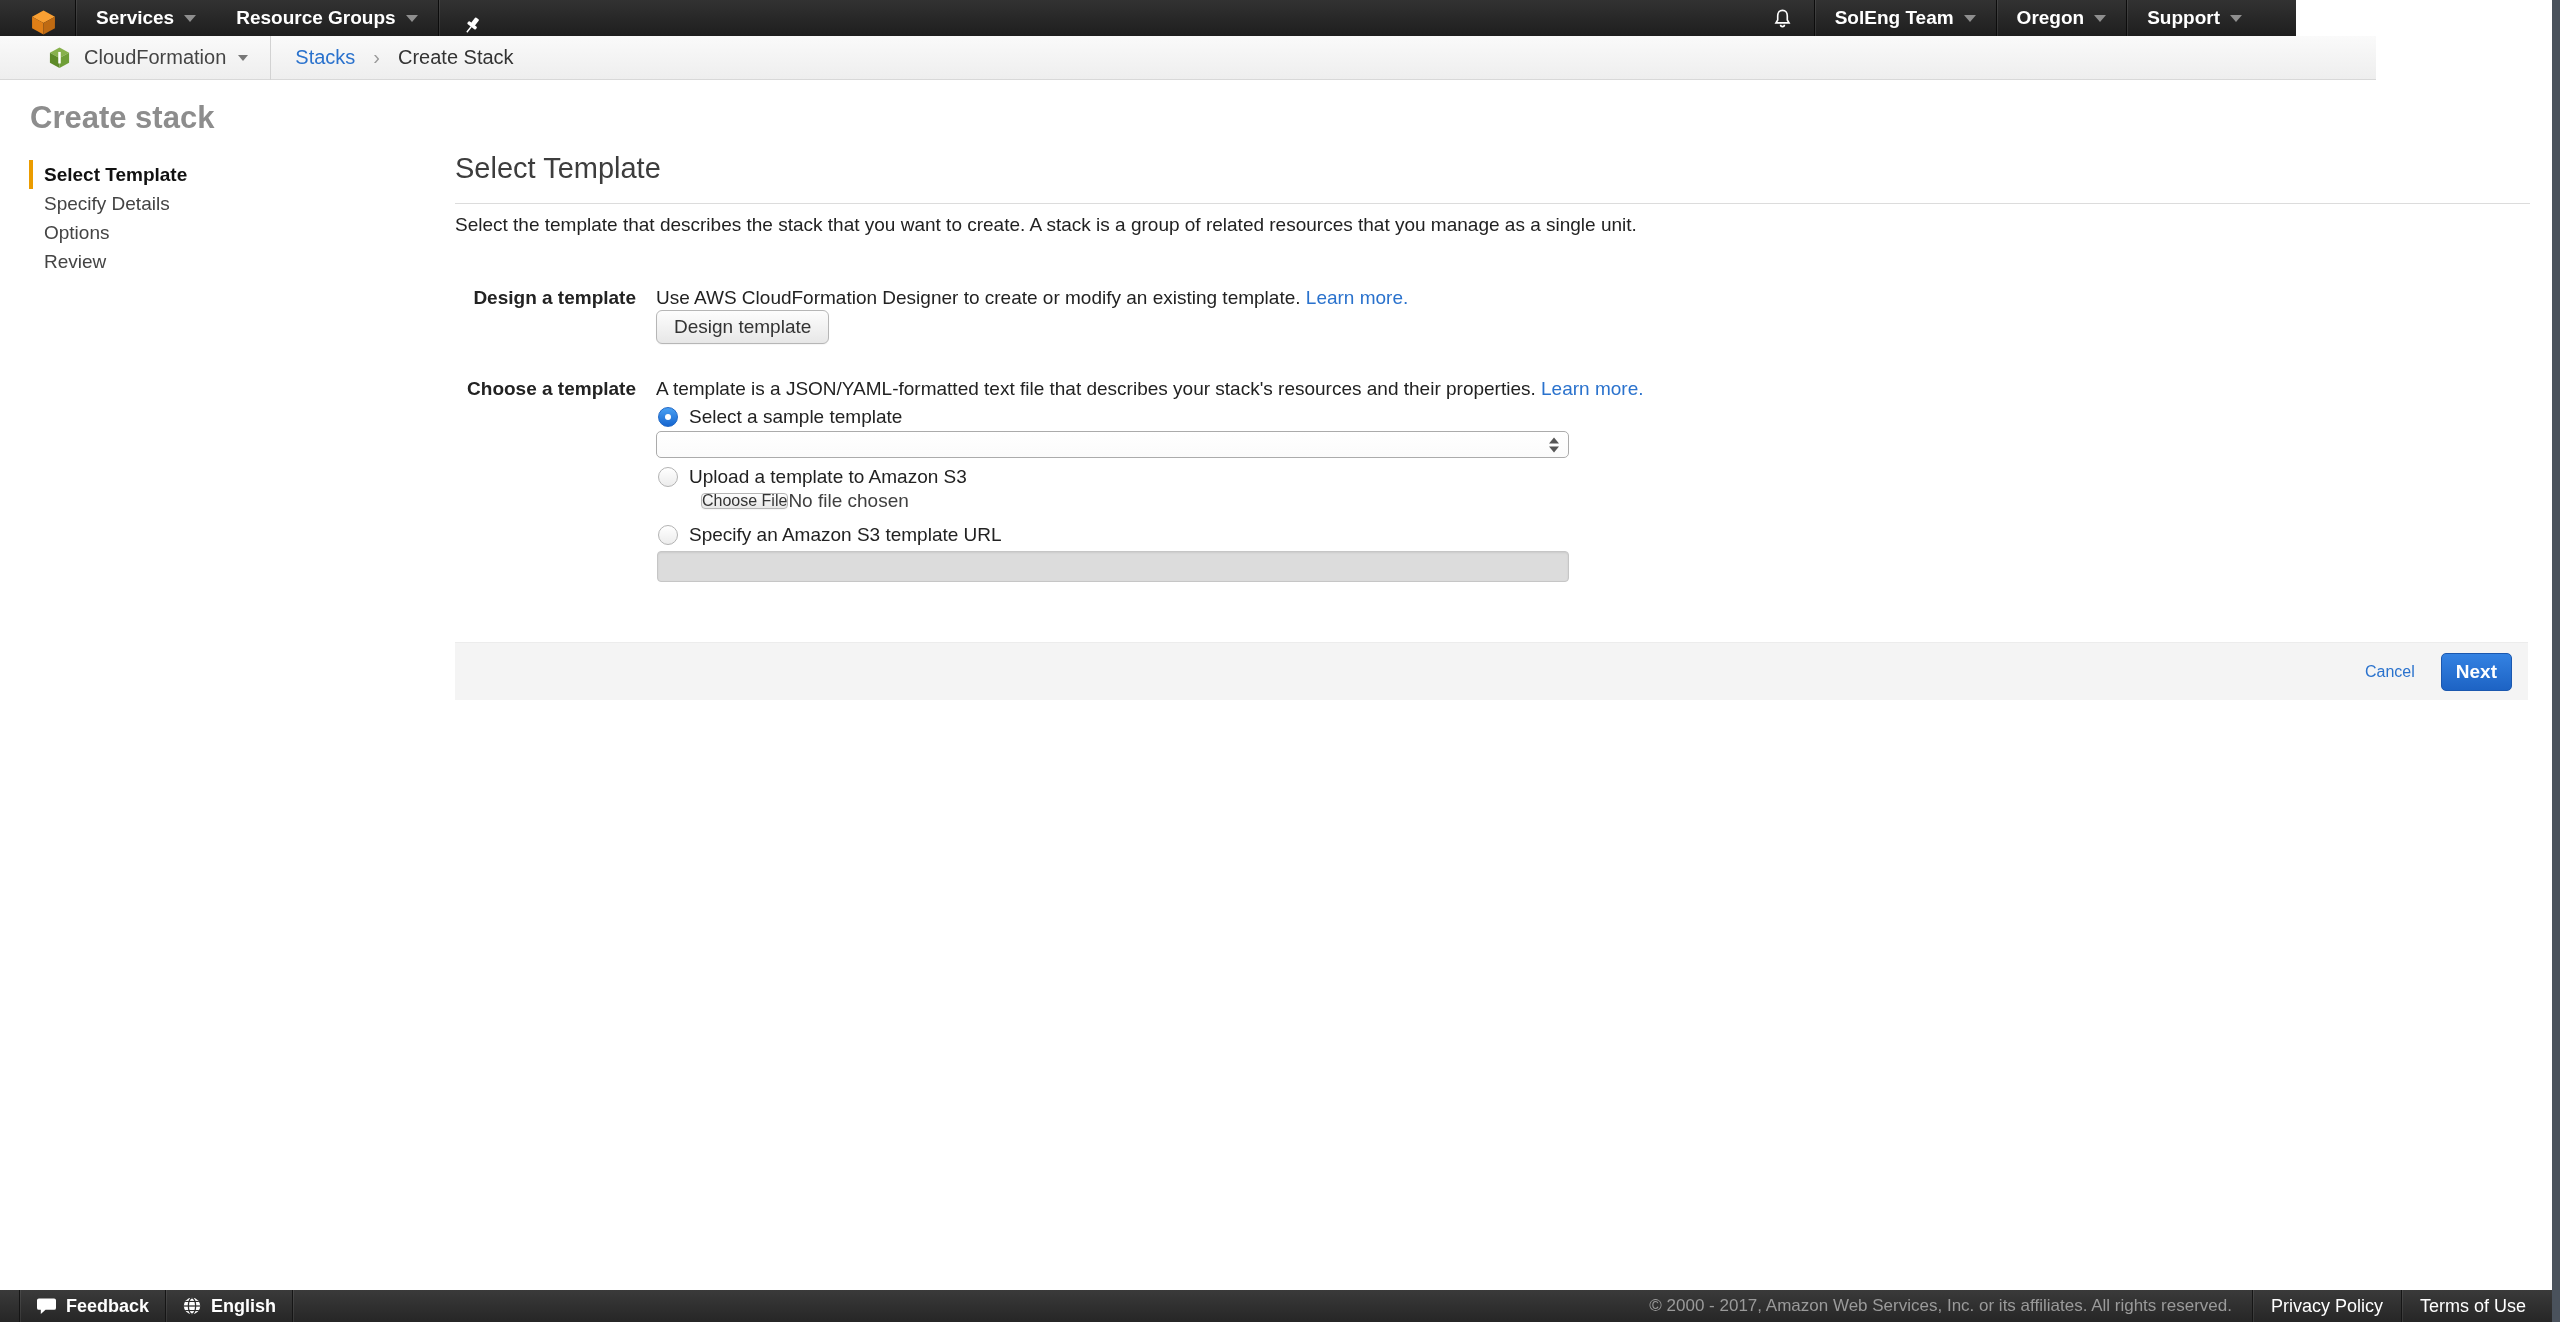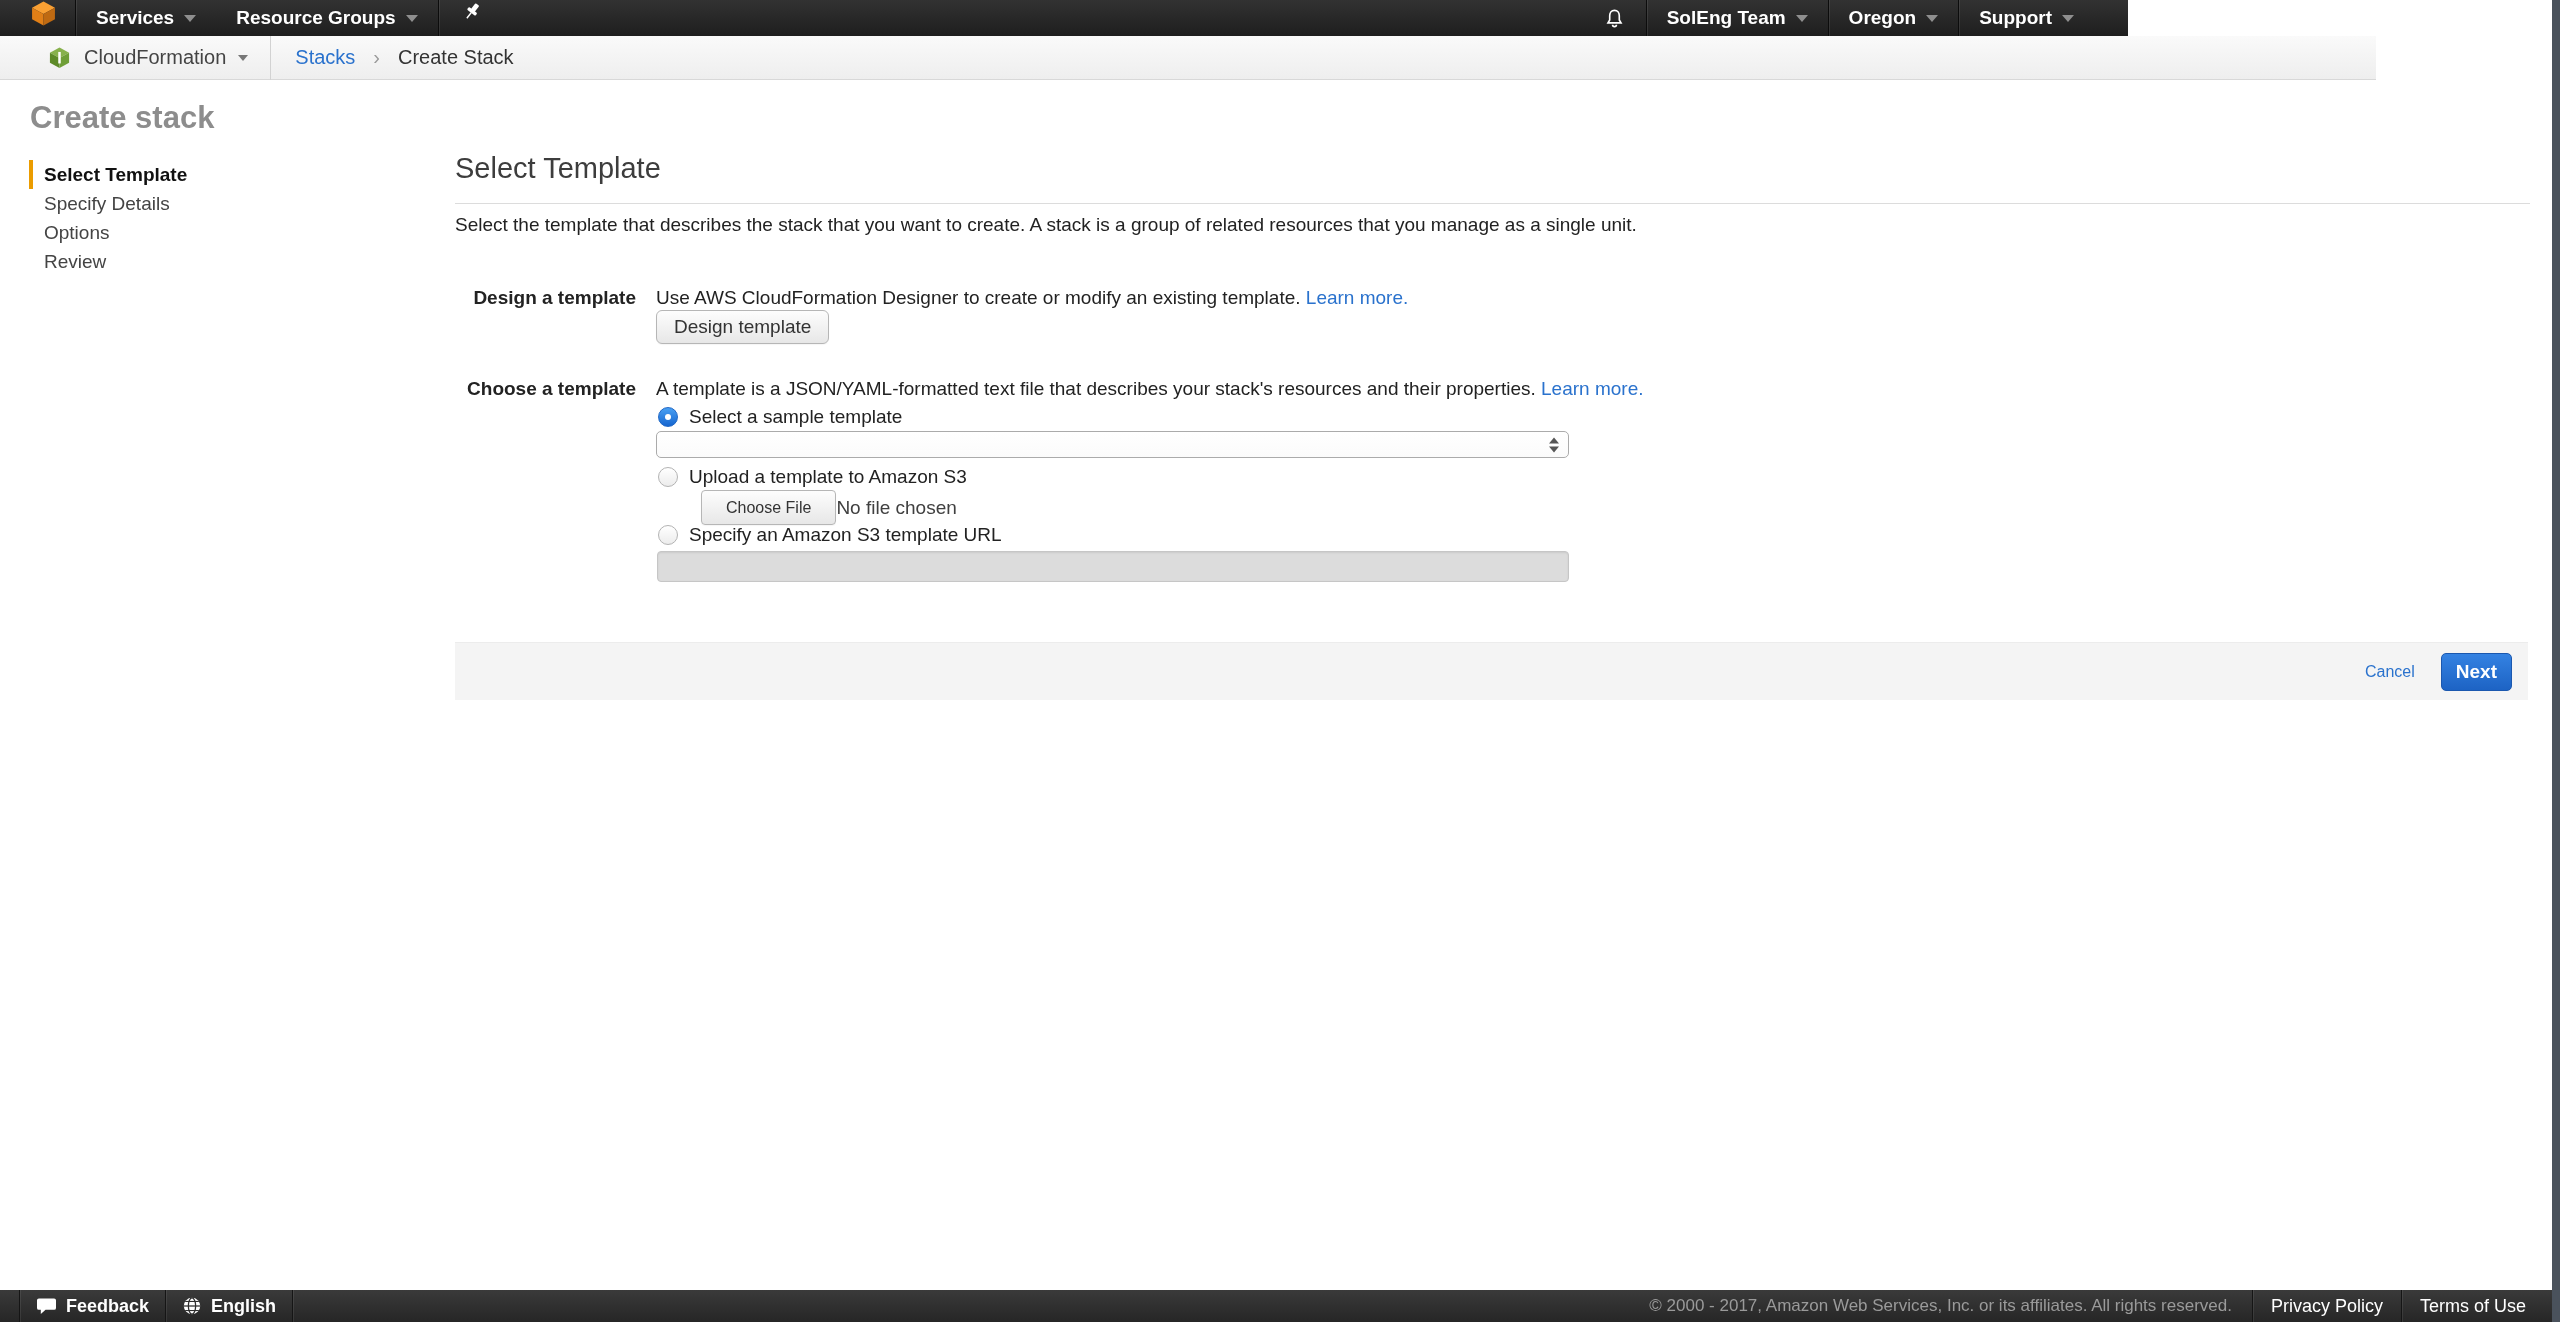--- a/index.html
+++ b/index.html
@@ -5,23 +5,23 @@
   * { margin:0; padding:0; box-sizing:border-box; }
   html,body { width:2560px; height:1322px; }
   body {
     position:relative; overflow:hidden; background:#ffffff;
     font-family:"Liberation Sans", sans-serif; color:#333;
   }
   a { text-decoration:none; cursor:pointer; }
 
   
   .topnav {
-    position:absolute; top:0; left:0; width:2128px; height:36px;
+    position:absolute; top:0; left:0; width:2296px; height:36px;
     background:linear-gradient(#323232,#1e1e1e);
-    display:flex; align-items:flex-start; z-index:5;
+    display:flex; align-items:flex-end; z-index:5;
   }
   .topnav .logo { margin:0 18px 0 30px; display:flex; align-items:center; cursor:pointer; }
   .vsep { width:1px; height:36px; background:#0c0c0c; box-shadow:1px 0 0 rgba(255,255,255,0.09); }
   .navitem {
     display:flex; align-items:center; height:36px; padding:0 20px;
     color:#fff; font-size:19px; font-weight:bold; cursor:pointer; white-space:nowrap;
   }
   .caret {
     display:inline-block; width:0; height:0; margin-left:10px;
     border-left:6px solid transparent; border-right:6px solid transparent;
@@ -98,21 +98,21 @@
     position:absolute; left:656px; top:431px; width:913px; height:27px;
     background:linear-gradient(#ffffff,#fbfbfb);
     border:1px solid #ababab; border-radius:5px; cursor:pointer;
     display:flex; align-items:center; padding:0 30px 0 10px; font-size:18px; color:#333;
   }
   .stepper { position:absolute; right:9px; top:50%; transform:translateY(-50%); display:flex; flex-direction:column; align-items:center; }
   .tri-up { width:0; height:0; border-left:5px solid transparent; border-right:5px solid transparent; border-bottom:6px solid #555; margin-bottom:3px; }
   .tri-down { width:0; height:0; border-left:5px solid transparent; border-right:5px solid transparent; border-top:6px solid #555; }
 
   .file-row { position:absolute; left:701px; top:490px; display:flex; align-items:center; }
-  .file-btn { height:35px; padding:0 24px; font-size:16px; border-radius:4px; }
+  .file-btn { height:16px; padding:0 0; font-size:16px; border-radius:4px; }
   .file-status { font-size:19px; color:#404040; white-space:nowrap; }
 
   .url-input {
     position:absolute; left:657px; top:551px; width:912px; height:31px;
     background:#dcdcdc; border:1px solid #c6c6c6; border-radius:4px;
     box-shadow:inset 0 1px 2px rgba(0,0,0,0.08);
     font-size:19px; color:#333; padding:0 10px; outline:none;
     font-family:"Liberation Sans", sans-serif;
   }
 

